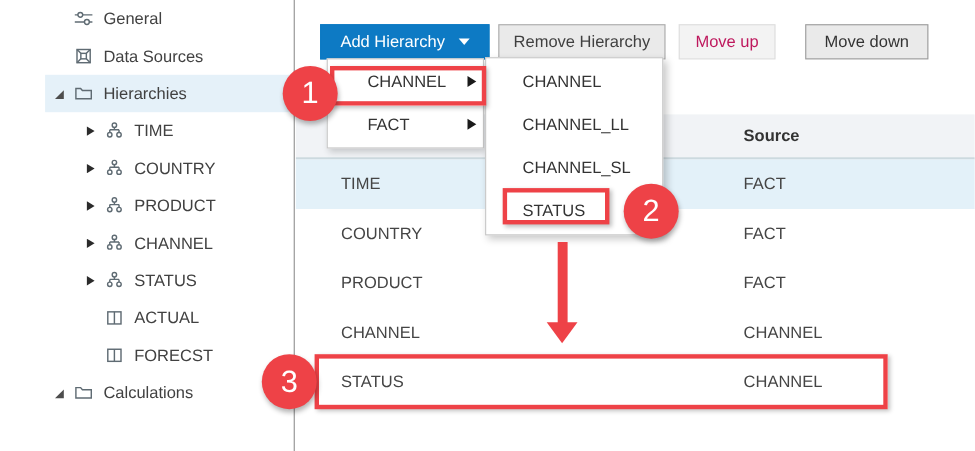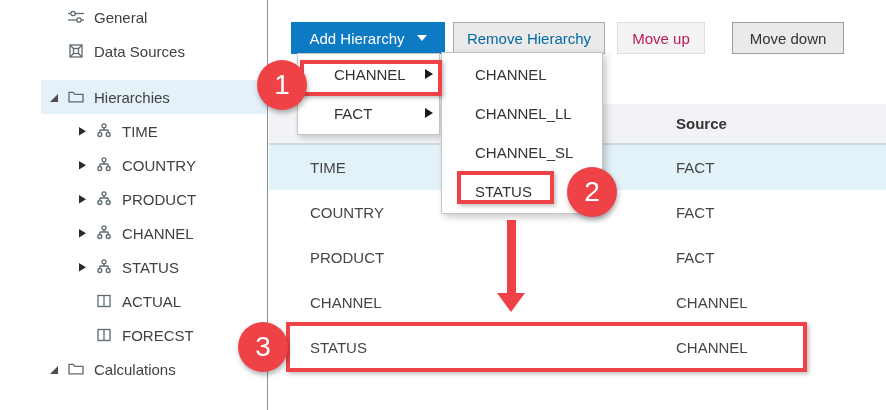--- a/index.html
+++ b/index.html
@@ -8,35 +8,35 @@
     background:#ffffff;
     font-family:"Liberation Sans","DejaVu Sans",sans-serif;
     -webkit-font-smoothing:antialiased;
   }
   
   .sidebar{
     position:absolute;left:0;top:0;width:268px;height:410px;
     background:#ffffff;border-right:1px solid #8f8f8f;box-sizing:border-box;padding-left:41px;
   }
   .sb-row{height:34px;display:flex;align-items:center;font-size:15px;color:#414141;cursor:default;}
-  .sb-row.selected{background:#e5f1f9;margin-top:12px;}
+  .sb-row.selected{background:#e5f1f9;}
   .sb-row.lvl0{padding-left:6px;}
   .sb-row.lvl1{padding-left:34px;}
   .expander{width:20px;height:14px;display:flex;align-items:center;justify-content:flex-start;flex:0 0 20px;}
   .sb-icon{width:18px;height:18px;flex:0 0 18px;margin-right:9px;}
   .sb-icon svg{display:block;}
   .sb-label{white-space:nowrap;}
   
   .btn{
     position:absolute;top:22px;height:32px;box-sizing:border-box;
     display:flex;align-items:center;justify-content:center;
     font-size:15px;cursor:pointer;
   }
   .btn-primary{left:291px;width:154px;background:#0d7ac4;color:#ffffff;border:1px solid #0d7ac4;}
-  .btn-remove{left:453px;width:152px;background:#eaeaea;border:1px solid #ababab;color:#0369a1;}
+  .btn-remove{left:453px;width:152px;background:#eaeaea;border:1px solid #ababab;color:#404040;}
   .btn-moveup{left:617px;width:88px;background:#f3f3f3;border:1px solid #dedede;color:#be185d;cursor:default;}
   .btn-movedown{left:732px;width:112px;background:#eaeaea;border:1px solid #9c9c9c;color:#333333;}
   .caret-down{width:0;height:0;margin-left:12px;border-left:5px solid transparent;border-right:5px solid transparent;border-top:6px solid #ffffff;}
   
   .tbl-header{
     position:absolute;left:269px;top:104px;right:0;height:39px;
     background:#f1f3f6;border-bottom:2px solid #ccd9df;z-index:1;
   }
   .tbl-header .src{position:absolute;left:407px;top:0;line-height:39px;font-weight:bold;font-size:15px;color:#333333;}
   .tbl-rows{position:absolute;left:269px;top:145px;right:0;z-index:1;}

